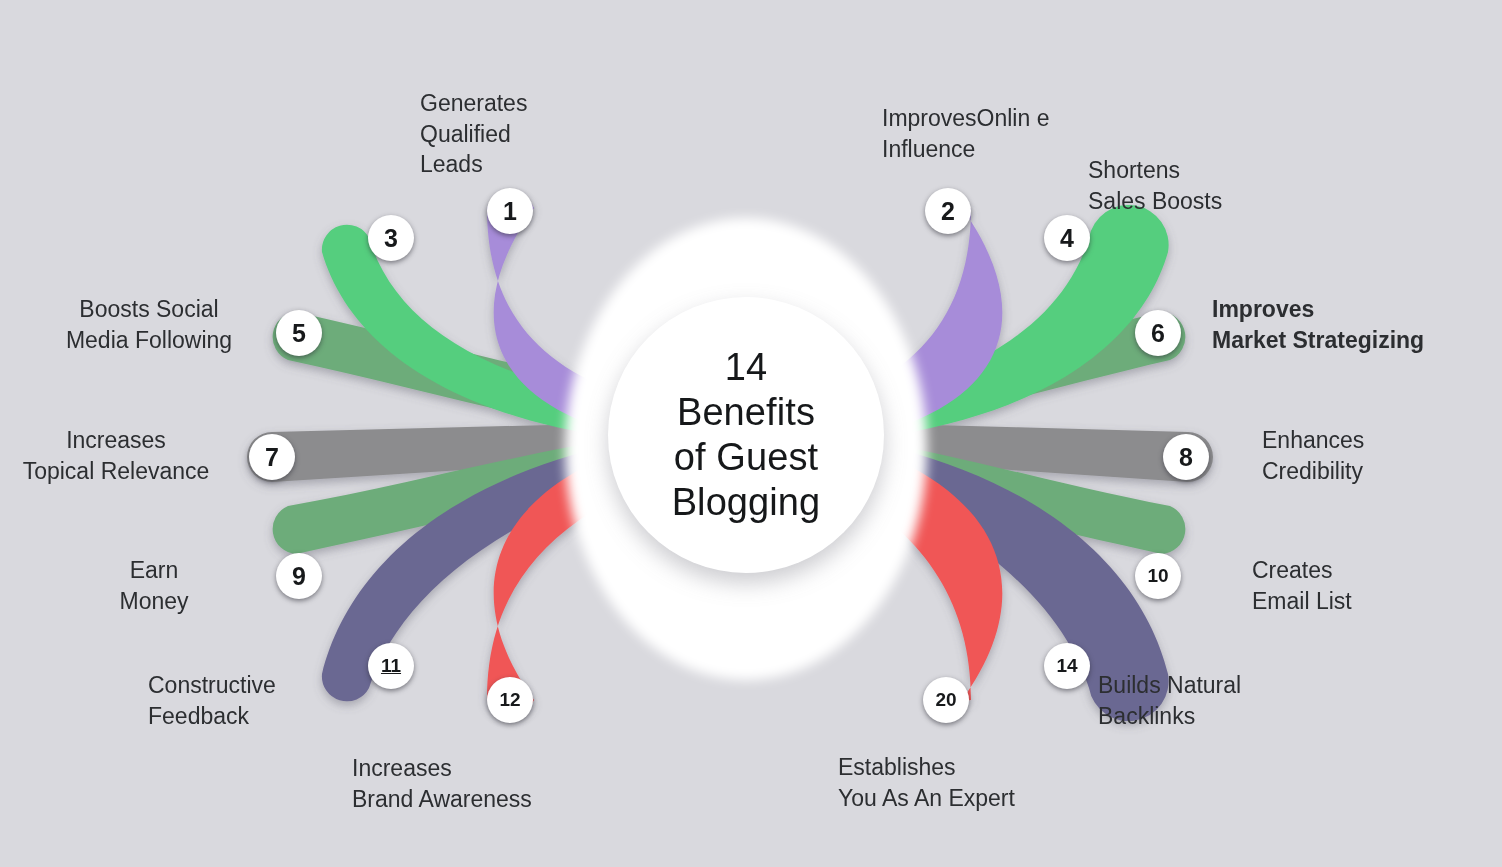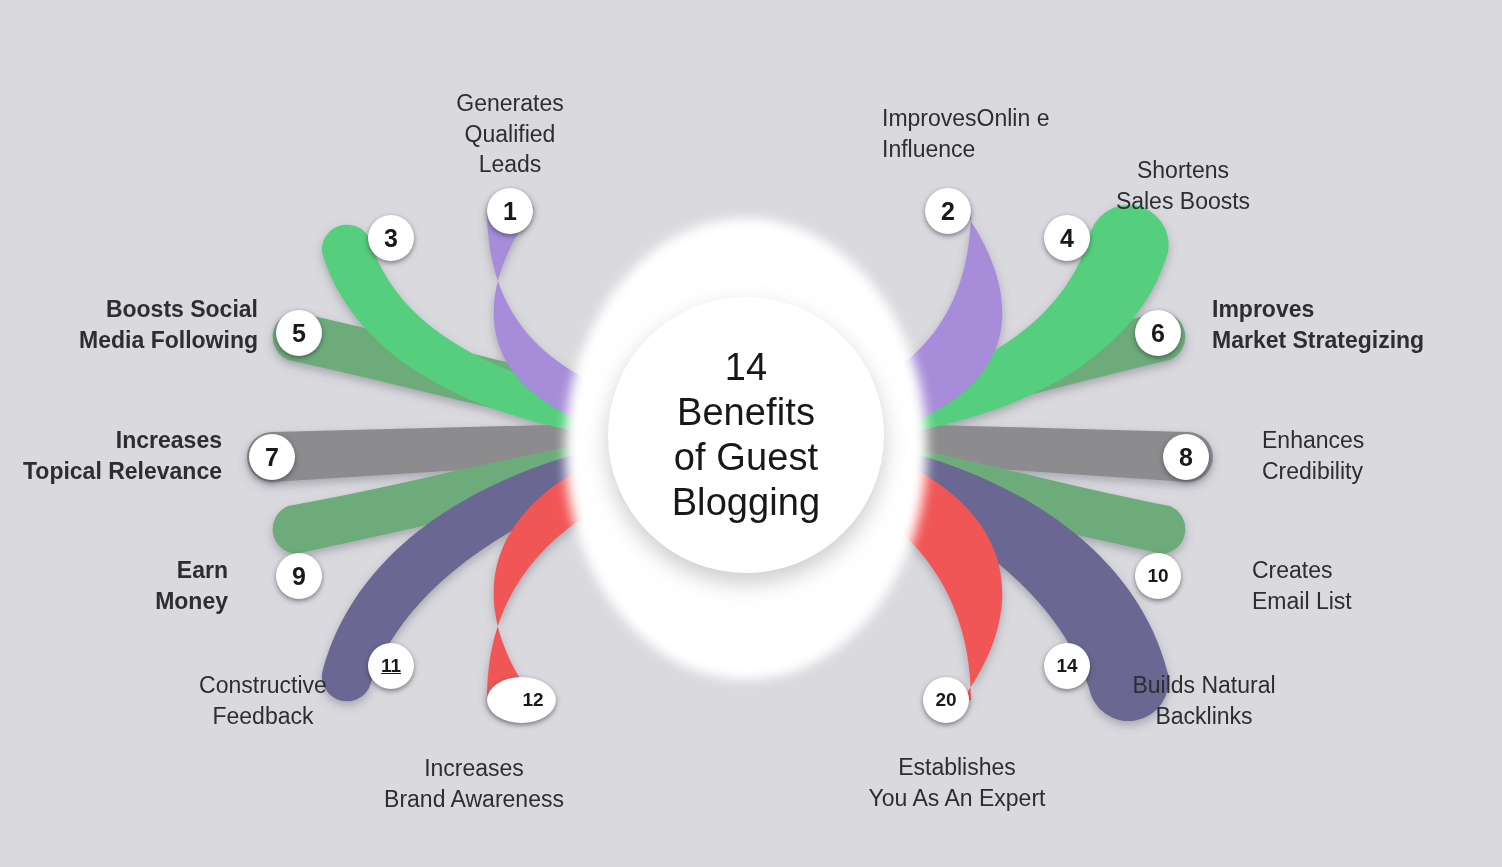--- a/index.html
+++ b/index.html
@@ -79,23 +79,23 @@
   .badge.two-digit { font-size: 19px; }
   
   .label {
     position: absolute;
     z-index: 7;
     font-size: 23px;
     line-height: 1.33;
     color: #2c2e31;
     white-space: pre-line;
   }
-  .label.right-al { text-align: right; font-weight: bold; }
+  .label.right-al { text-align: center; }
   .label.left-al  { text-align: left; }
-  .label.center-al{ text-align: center; }
+  .label.center-al{ }
 </style>
 </head>
 <body>
 
 <div id="infographic" style="background: rgb(217, 217, 222);">
 
   <svg id="petal-svg" viewBox="0 0 1502 867">
     <defs>
       <filter id="petalShadow" x="-30%" y="-30%" width="160%" height="160%">
         <feDropShadow dx="0" dy="4" stdDeviation="5" flood-color="#5a5a66" flood-opacity="0.40"></feDropShadow>
@@ -147,21 +147,21 @@
   <div class="badge" style="left:925px; top:188px;">2</div>
   <div class="badge" style="left:368px; top:215px;">3</div>
   <div class="badge" style="left:1044px;top:215px;">4</div>
   <div class="badge" style="left:276px; top:310px;">5</div>
   <div class="badge" style="left:1135px;top:310px;">6</div>
   <div class="badge" style="left:249px; top:434px;">7</div>
   <div class="badge" style="left:1163px;top:434px;">8</div>
   <div class="badge" style="left:276px; top:553px;">9</div>
   <div class="badge two-digit" style="left:1135px;top:553px;">10</div>
   <div class="badge two-digit" style="left:368px; top:643px;text-decoration:underline;">11</div>
-  <div class="badge two-digit" style="left:487px; top:677px;padding-left:23px;">12</div>
+  <div class="badge two-digit" style="left:487px; top:677px;">12</div>
   <div class="badge two-digit" style="left:923px; top:677px;">20</div>
   <div class="badge two-digit" style="left:1044px;top:643px;">14</div>
 
   <div class="label center-al" style="left:420px; top:88px;  width:180px;">Generates
 Qualified
 Leads</div>
   <div class="label left-al" style="left:862px; top:103px; width:230px;margin-left:20px;">ImprovesOnlin e
 Influence</div>
   <div class="label center-al" style="left:1088px;top:155px; width:190px;">Shortens
 Sales Boosts</div>

